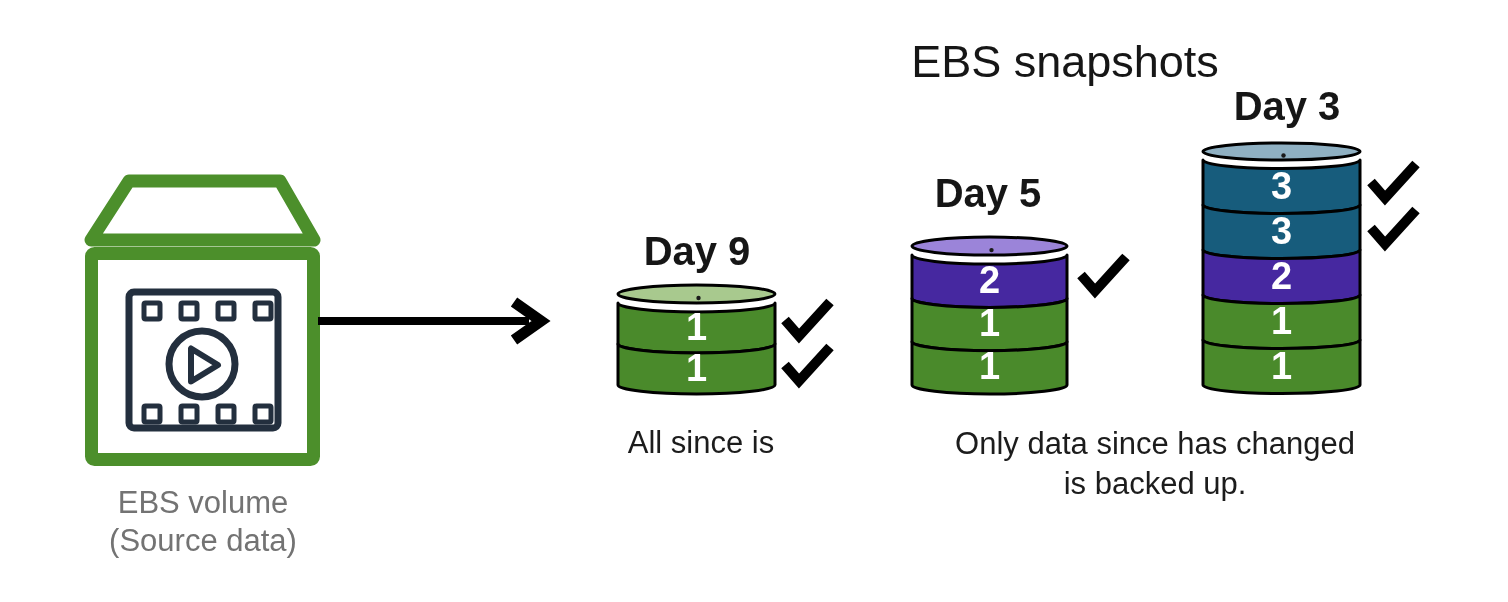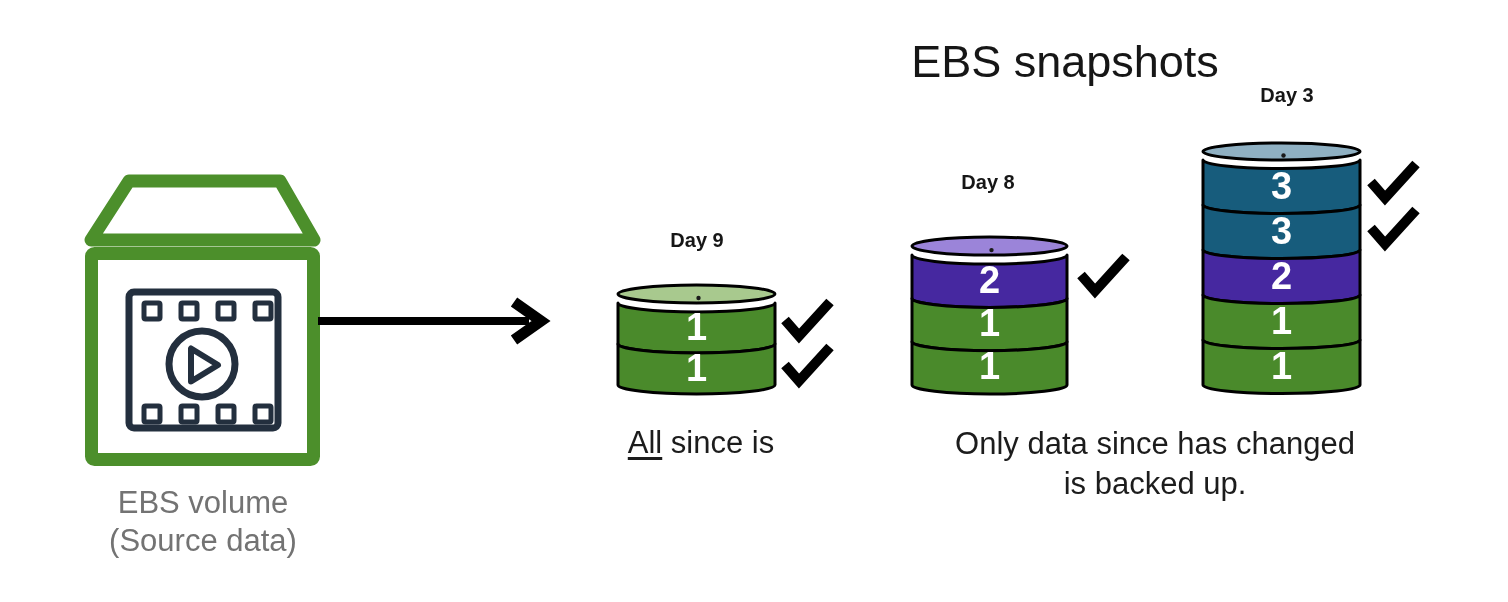--- a/index.html
+++ b/index.html
@@ -7,29 +7,29 @@
     position:relative;
     width:1508px;height:602px;
     background:#ffffff;
     font-family:"Liberation Sans","DejaVu Sans",sans-serif;
     color:#161616;
     overflow:hidden;
   }
   .layer{position:absolute;left:0;top:0;}
   .txt{position:absolute;transform:translateX(-50%);text-align:center;white-space:nowrap;}
   .title{top:36px;left:1065px;font-size:45px;font-weight:400;letter-spacing:0px;}
-  .day-label{font-size:20px;font-weight:700;text-align:center;}
+  .day-label{font-size:40px;font-weight:700;text-align:center;}
   .day1-label{top:229px;left:697px;}
   .day2-label{top:171px;left:988px;}
   .day3-label{top:84px;left:1287px;}
   .caption{font-size:31px;font-weight:400;color:#1c1c1c;}
   .caption1{top:424px;left:701px;line-height:38px;}
   .caption2{top:424px;left:1155px;line-height:40px;}
   .source-label{top:484px;left:203px;line-height:38px;font-size:31px;color:#737373;}
-  .ul{text-decoration:underline;text-decoration-thickness:3px;text-underline-offset:4px;margin-top:8px;}
+  .ul{text-decoration-thickness:3px;text-underline-offset:4px;margin-top:8px;}
   svg text{
     font-family:"Liberation Sans","DejaVu Sans",sans-serif;
     font-weight:700;
   }
 </style>
 </head>
 <body>
 
 <div class="canvas">
 
@@ -95,21 +95,21 @@
           <text x="1281.5" y="365.5" text-anchor="middle" dominant-baseline="central" fill="#FFFFFF" font-size="38">1</text>
           <polyline points="1371,182 1385,198 1416,164" fill="none" stroke="#000000" stroke-width="10"></polyline>
           <polyline points="1371,228 1385,244 1416,210" fill="none" stroke="#000000" stroke-width="10"></polyline>
         </g>
       </g>
   </svg>
 
   <div class="txt title">EBS snapshots</div>
 
   <div class="txt day-label day1-label">Day 9</div>
-  <div class="txt day-label day2-label">Day 8</div>
+  <div class="txt day-label day2-label">Day 5</div>
   <div class="txt day-label day3-label">Day 3</div>
 
   <div class="txt caption caption1">
     <div><span class="ul">All</span><span> since is</span></div>
   </div>
 
   <div class="txt caption caption2">
     <div>Only data since has changed</div>
     <div>is backed up.</div>
   </div>

